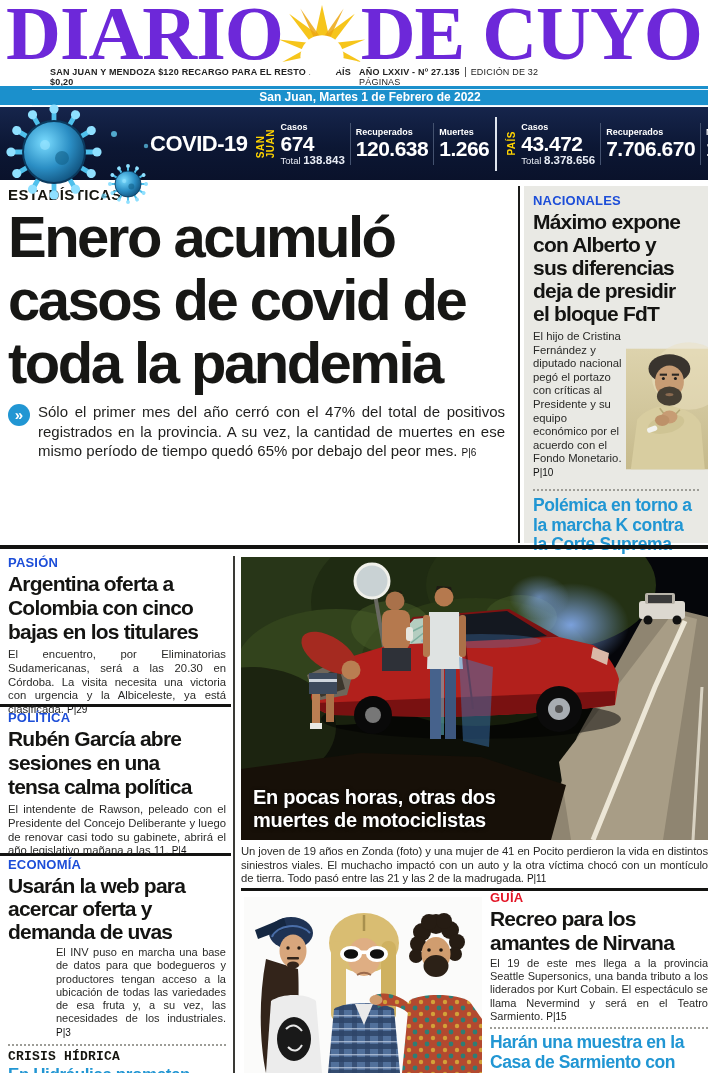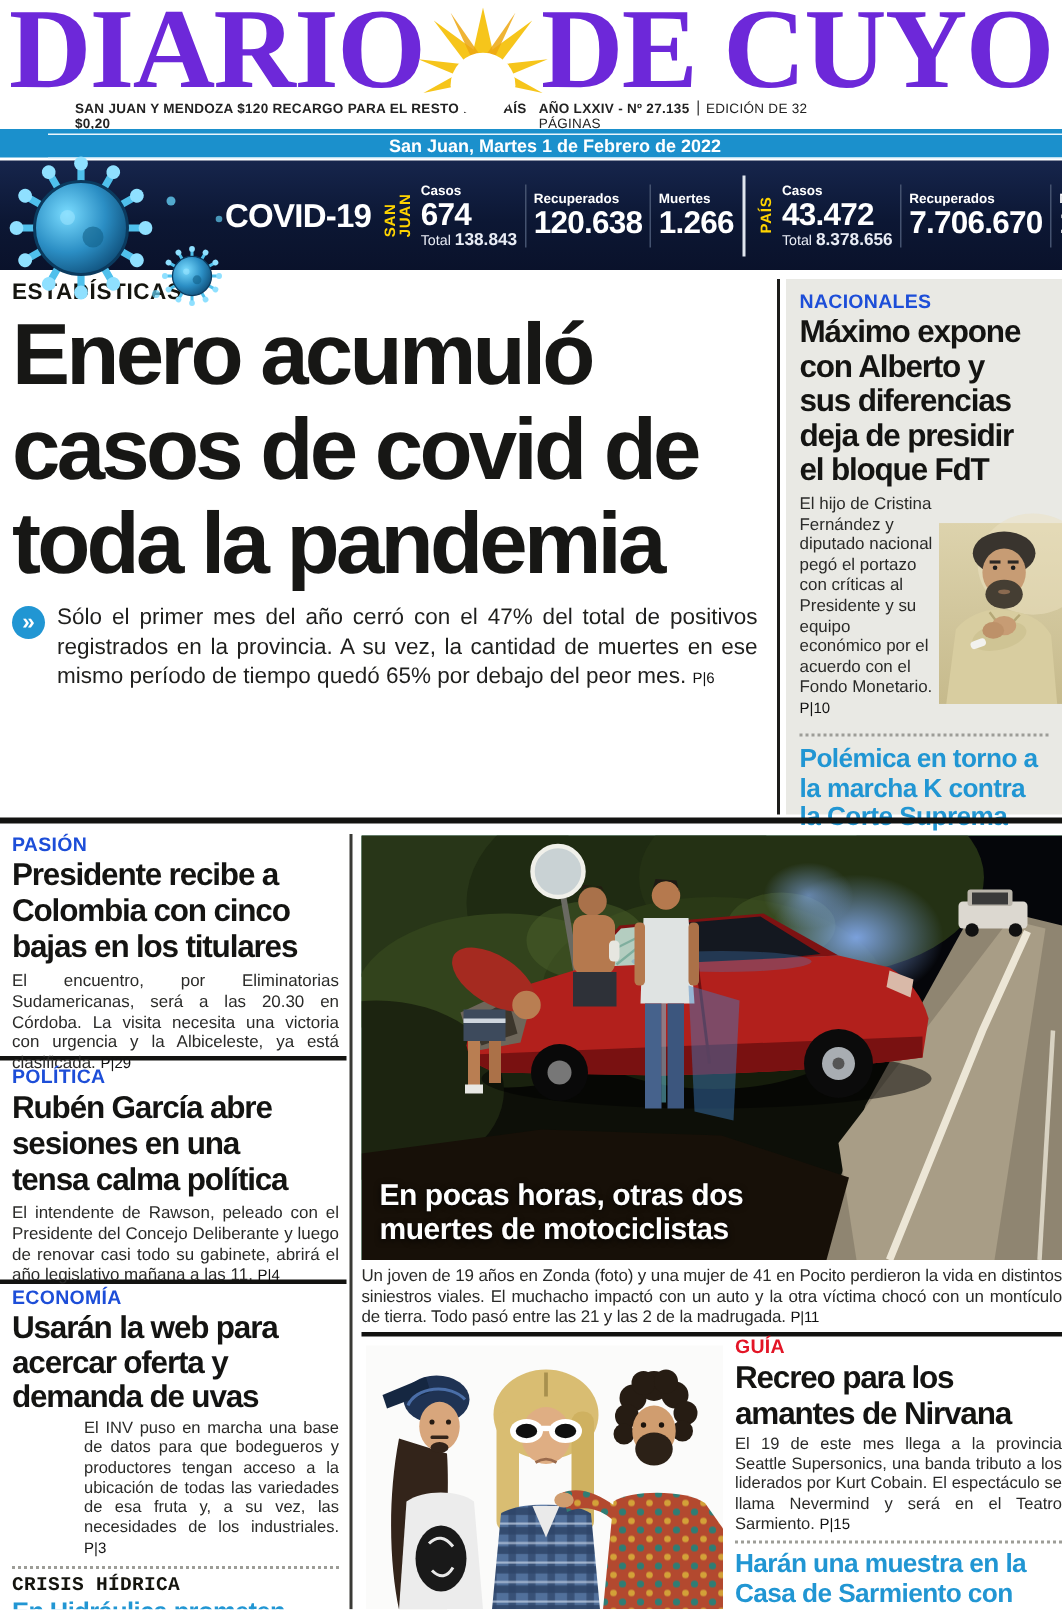--- a/index.html
+++ b/index.html
@@ -275,21 +275,21 @@
 
   <div class="rule-h" style="left:0;top:545px;width:708px;height:4px;"></div>
   <div class="rule-h" style="left:0;top:704px;width:231px;height:3px;"></div>
   <div class="rule-h" style="left:0;top:853px;width:231px;height:3px;"></div>
   <div class="rule-h" style="left:241px;top:888px;width:467px;height:3px;"></div>
   <div class="vrule2"></div>
 
   <div class="colL" style="top:556px;">
     <div class="kick">PASIÓN</div>
     <div class="col-head">
-      <span>Presidente recibe a</span>
+      <span>Argentina oferta a</span>
       <span>Colombia con cinco</span>
       <span>bajas en los titulares</span>
     </div>
     <div class="body">
       <span>El encuentro, por Eliminatorias Sudamericanas, será a las 20.30 en Córdoba. La visita necesita una victoria con urgencia y la Albiceleste, ya está clasificada.</span>
       <span class="pref">P|29</span>
     </div>
   </div>
 
   <div class="colL" style="top:711px;">

